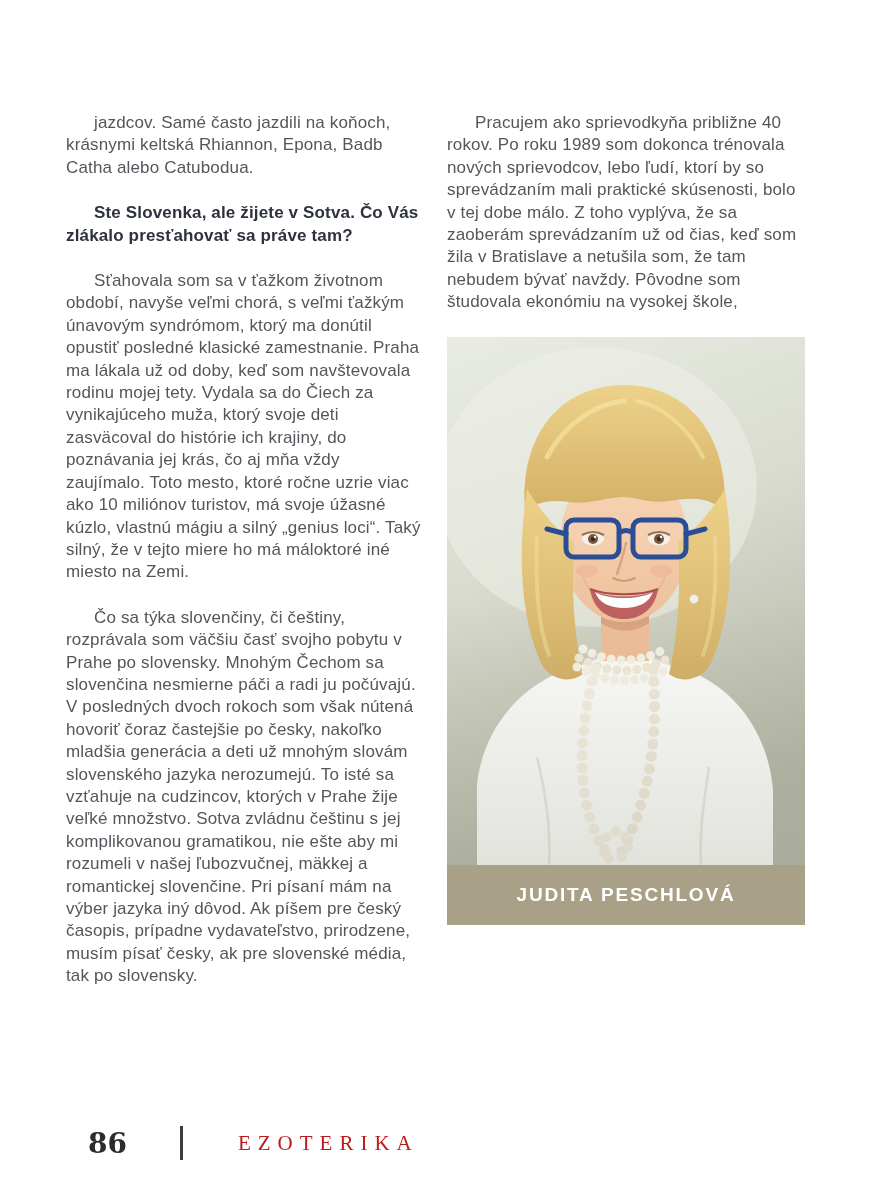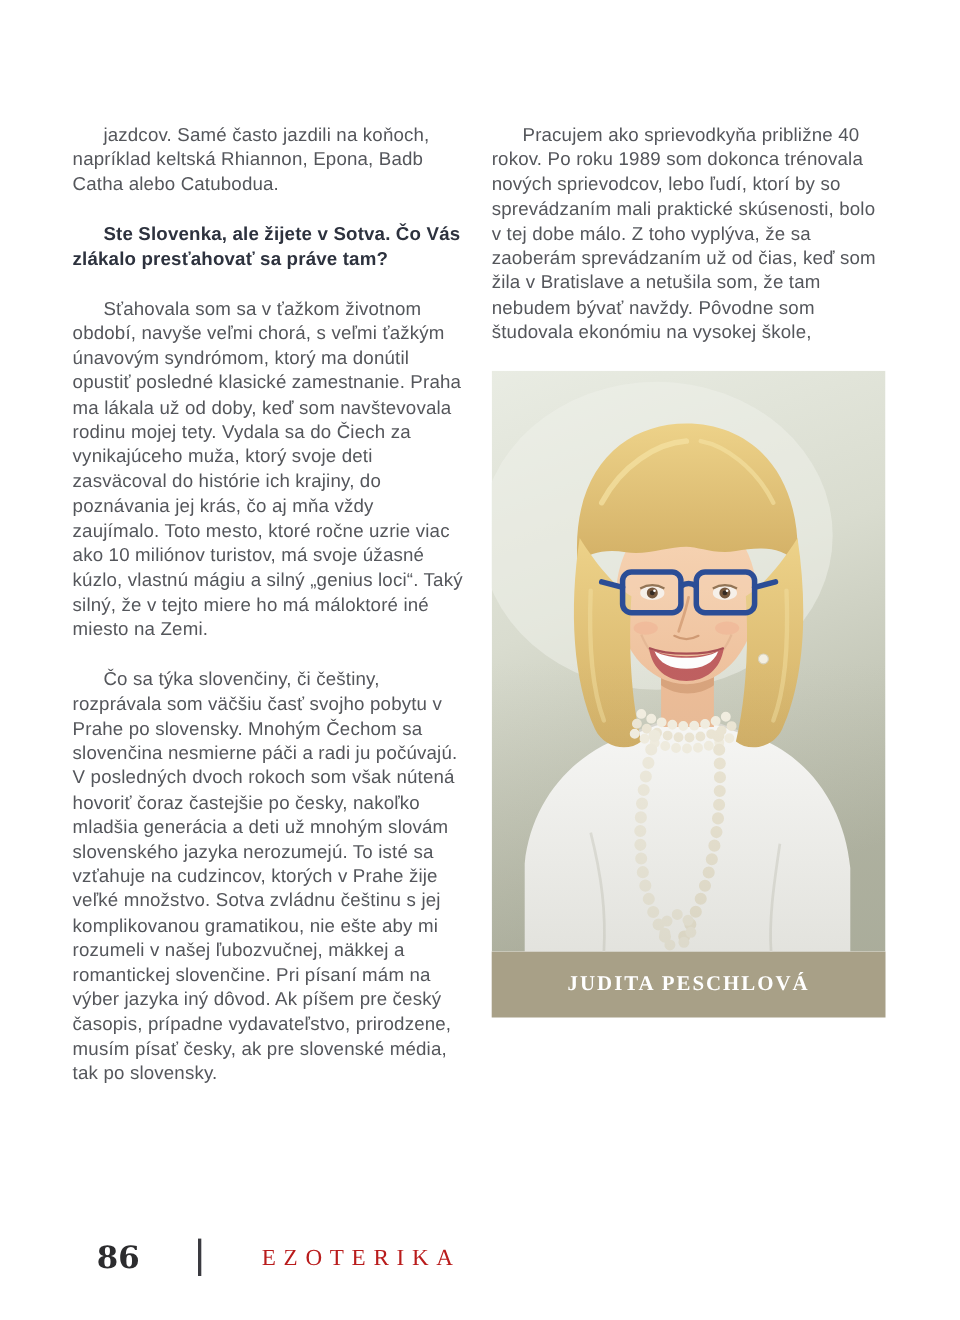--- a/index.html
+++ b/index.html
@@ -16,21 +16,21 @@
   .body, .question {
     margin: 0 0 23px 0;
     font-size: 17px;
     line-height: 22.4px;
     letter-spacing: 0.15px;
     text-indent: 28px;
     text-align: left;
   }
   .body { color: #54565b; font-weight: 400; }
   .question { color: #2d323e; font-weight: 700; }
-  figure.portrait { margin: 0; width: 358px; font-family: Liberation Serif, serif; }
+  figure.portrait { margin: 0; width: 358px; }
   .photo { width: 358px; height: 528px; }
   .photo svg { display: block; }
   .caption {
     width: 358px; height: 60px;
     background: #a8a087;
     color: #ffffff;
     font-weight: 700;
     font-size: 19px;
     letter-spacing: 1.8px;
     display: flex; align-items: center; justify-content: center;
@@ -54,21 +54,21 @@
     font-size: 21px; color: #b91c1c;
     letter-spacing: 7px;
   }
 </style>
 </head>
 <body>
 
 <div class="page">
 
   <div class="col col-left">
-    <p class="body">jazdcov. Samé často jazdili na koňoch, napríklad keltská Rhiannon, Epona, Badb Catha alebo Catubodua.</p>
+    <p class="body">jazdcov. Samé často jazdili na koňoch, krásnymi keltská Rhiannon, Epona, Badb Catha alebo Catubodua.</p>
     <p class="question">Ste Slovenka, ale žijete v Sotva. Čo Vás zlákalo presťahovať sa práve tam?</p>
     <p class="body">Sťahovala som sa v ťažkom životnom období, navyše veľmi chorá, s veľmi ťažkým únavovým syndrómom, ktorý ma donútil opustiť posledné klasické zamestnanie. Praha ma lákala už od doby, keď som navštevovala rodinu mojej tety. Vydala sa do Čiech za vynikajúceho muža, ktorý svoje deti zasväcoval do histórie ich krajiny, do poznávania jej krás, čo aj mňa vždy zaujímalo. Toto mesto, ktoré ročne uzrie viac ako 10 miliónov turistov, má svoje úžasné kúzlo, vlastnú mágiu a silný „genius loci“. Taký silný, že v tejto miere ho má máloktoré iné miesto na Zemi.</p>
     <p class="body">Čo sa týka slovenčiny, či češtiny, rozprávala som väčšiu časť svojho pobytu v Prahe po slovensky. Mnohým Čechom sa slovenčina nesmierne páči a radi ju počúvajú. V posledných dvoch rokoch som však nútená hovoriť čoraz častejšie po česky, nakoľko mladšia generácia a deti už mnohým slovám slovenského jazyka nerozumejú. To isté sa vzťahuje na cudzincov, ktorých v Prahe žije veľké množstvo. Sotva zvládnu češtinu s jej komplikovanou gramatikou, nie ešte aby mi rozumeli v našej ľubozvučnej, mäkkej a romantickej slovenčine. Pri písaní mám na výber jazyka iný dôvod. Ak píšem pre český časopis, prípadne vydavateľstvo, prirodzene, musím písať česky, ak pre slovenské média, tak po slovensky.</p>
   </div>
 
   <div class="col col-right">
     <p class="body">Pracujem ako sprievodkyňa približne 40 rokov. Po roku 1989 som dokonca trénovala nových sprievodcov, lebo ľudí, ktorí by so sprevádzaním mali praktické skúsenosti, bolo v tej dobe málo. Z toho vyplýva, že sa zaoberám sprevádzaním už od čias, keď som žila v Bratislave a netušila som, že tam nebudem bývať navždy. Pôvodne som študovala ekonómiu na vysokej škole,</p>
 
     <figure class="portrait">
       <div class="photo" role="img" aria-label="Portrait of a smiling woman with a blonde bob haircut, blue rectangular glasses, pearl necklaces and a white top">

